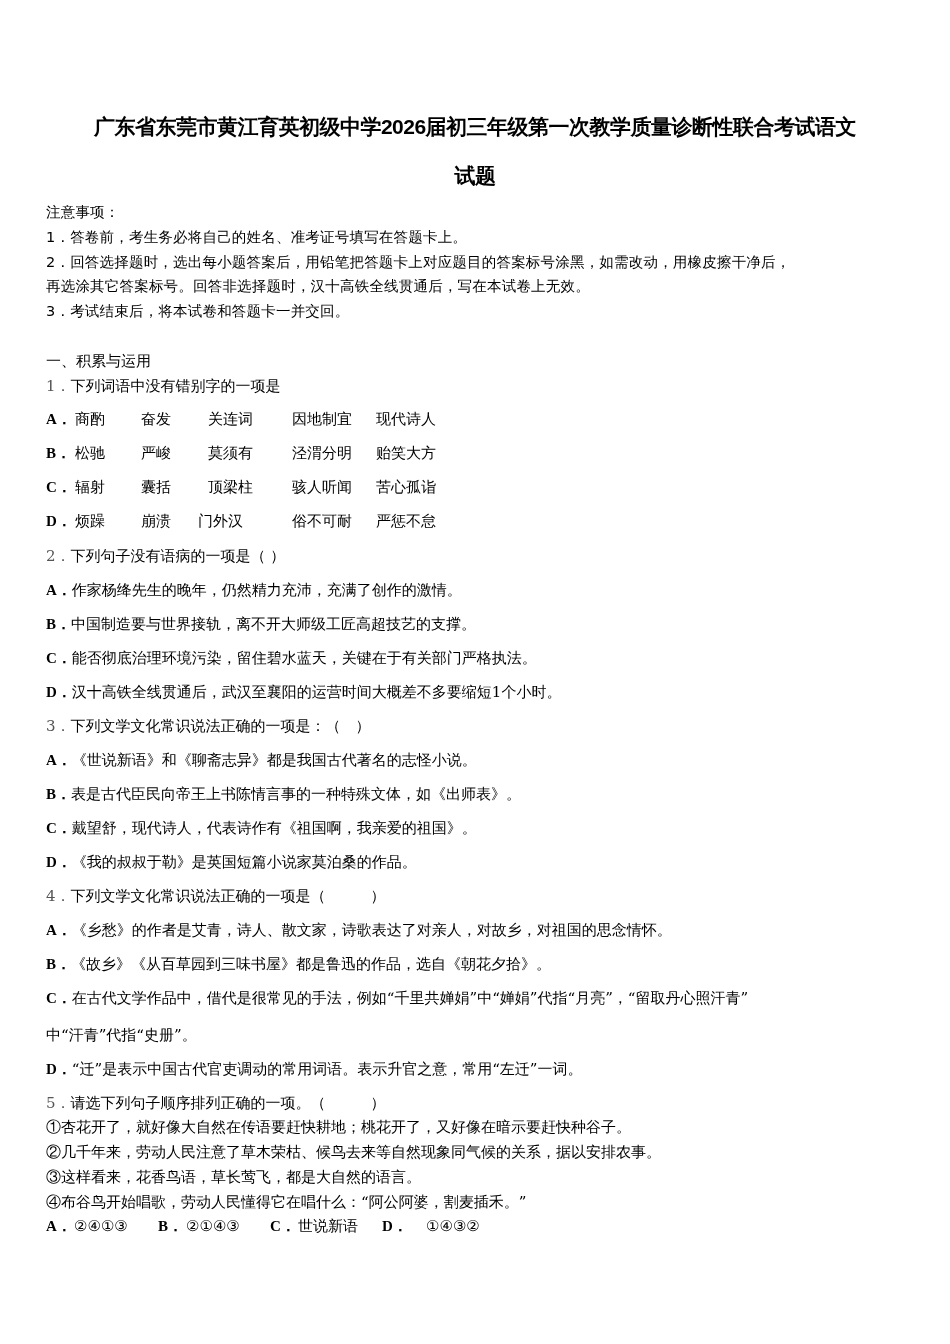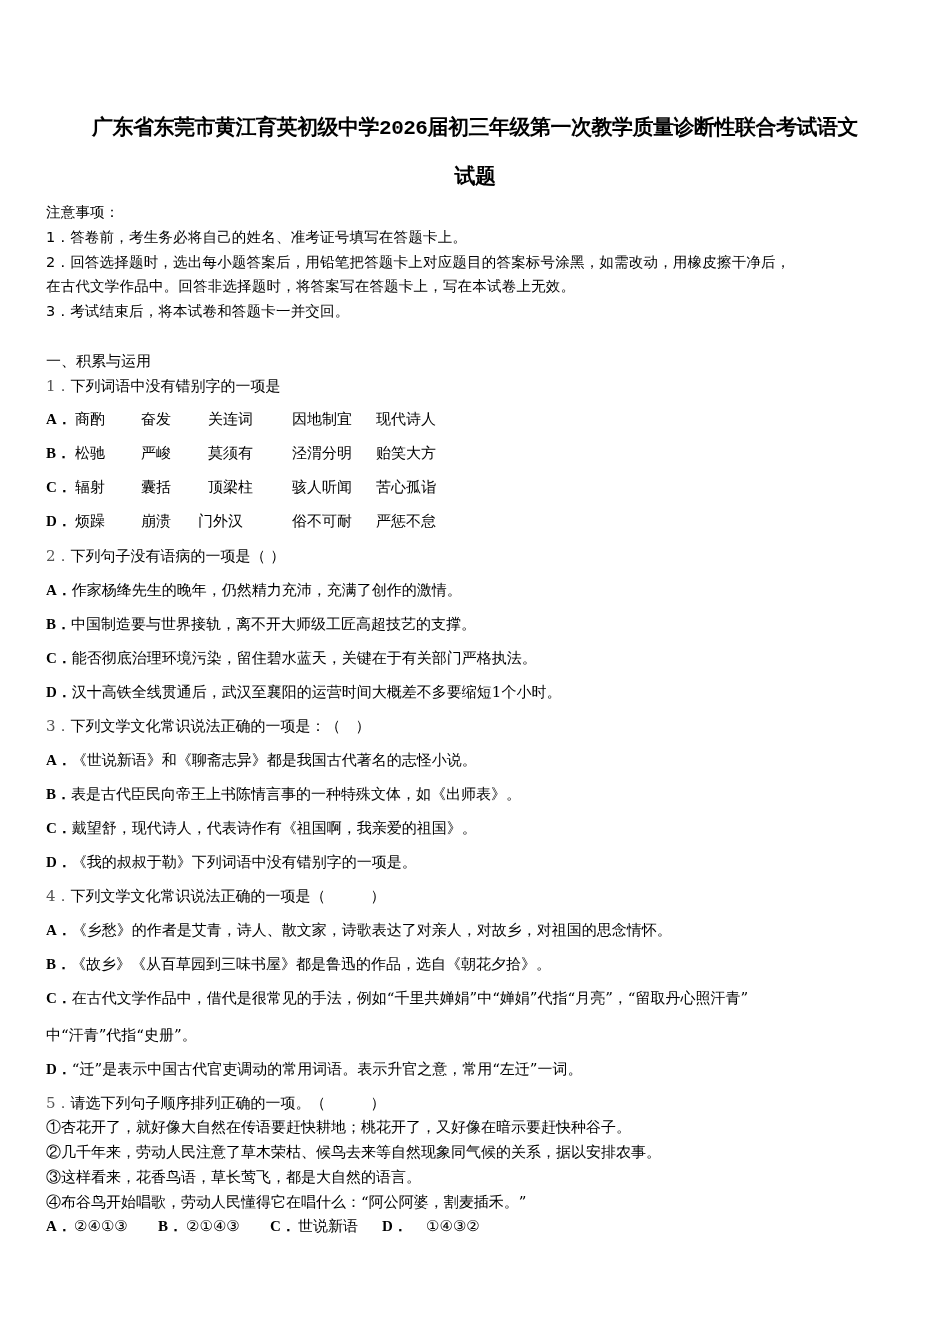--- a/index.html
+++ b/index.html
@@ -1,19 +1,19 @@
 <!DOCTYPE html>
 <html><head>
   <meta charset="utf-8">
   <style>
     html, body { margin:0; padding:0; background:#ffffff; }
     body { width:950px; height:1344px; position:relative; overflow:hidden;
       font-family: "DejaVu Serif", "Liberation Serif", serif; color:#000; }
     .title { position:absolute; left:40px; width:870px; text-align:center;
-      font-family: Liberation Mono, monospace; font-weight:bold; font-size:21px; letter-spacing:-0.5px; }
+      font-family: Liberation Sans, sans-serif; font-weight:bold; font-size:21px; letter-spacing:-0.5px; }
     .t1 { top:113px; }
     .t2 { top:162px; }
     .line { position:absolute; left:46px; font-size:15px; line-height:20px; white-space:nowrap; }
     .notice { font-family: "DejaVu Sans", "Liberation Sans", sans-serif; font-size:14.5px; letter-spacing:0.2px; }
     .num { color:#555; }
     .lbl { font-weight:bold; font-family:"Liberation Serif","DejaVu Serif",serif; }
     .opt-row { position:absolute; left:46px; font-size:15px; height:20px; width:500px; }
     .opt-row span { position:absolute; top:0; white-space:nowrap; }
   </style>
 </head>
@@ -21,21 +21,21 @@
 
 <div>
   <div class="title t1">广东省东莞市黄江育英初级中学2026届初三年级第一次教学质量诊断性联合考试语文</div>
   <div class="title t2">试题</div>
 </div>
 
 <div>
   <div class="line notice" style="top:202px">注意事项：</div>
   <div class="line notice" style="top:227px">1．答卷前，考生务必将自己的姓名、准考证号填写在答题卡上。</div>
   <div class="line notice" style="top:252px">2．回答选择题时，选出每小题答案后，用铅笔把答题卡上对应题目的答案标号涂黑，如需改动，用橡皮擦干净后，</div>
-  <div class="line notice" style="top:276px">在古代文学作品中。回答非选择题时，将答案写在答题卡上，写在本试卷上无效。</div>
+  <div class="line notice" style="top:276px">再选涂其它答案标号。回答非选择题时，汉十高铁全线贯通后，写在本试卷上无效。</div>
   <div class="line notice" style="top:301px">3．考试结束后，将本试卷和答题卡一并交回。</div>
 </div>
 
 <div class="line" style="top:351px">一、积累与运用</div>
 
 <div>
   <div class="line" style="top:376px">
     <span class="num">1．</span><span>下列词语中没有错别字的一项是</span>
   </div>
   <div class="opt-row" style="top:410px">
@@ -82,21 +82,21 @@
   <div class="line" style="top:682px"><span class="lbl">D．</span><span>汉十高铁全线贯通后，武汉至襄阳的运营时间大概差不多要缩短1个小时。</span></div>
 </div>
 
 <div>
   <div class="line" style="top:716px">
     <span class="num">3．</span><span>下列文学文化常识说法正确的一项是：（　）</span>
   </div>
   <div class="line" style="top:750px"><span class="lbl">A．</span><span>《世说新语》和《聊斋志异》都是我国古代著名的志怪小说。</span></div>
   <div class="line" style="top:784px"><span class="lbl">B．</span><span>表是古代臣民向帝王上书陈情言事的一种特殊文体，如《出师表》。</span></div>
   <div class="line" style="top:818px"><span class="lbl">C．</span><span>戴望舒，现代诗人，代表诗作有《祖国啊，我亲爱的祖国》。</span></div>
-  <div class="line" style="top:852px"><span class="lbl">D．</span><span>《我的叔叔于勒》下列词语中没有错别字的一项是。</span></div>
+  <div class="line" style="top:852px"><span class="lbl">D．</span><span>《我的叔叔于勒》是英国短篇小说家莫泊桑的作品。</span></div>
 </div>
 
 <div>
   <div class="line" style="top:886px">
     <span class="num">4．</span><span>下列文学文化常识说法正确的一项是（　　　）</span>
   </div>
   <div class="line" style="top:920px"><span class="lbl">A．</span><span>《乡愁》的作者是艾青，诗人、散文家，诗歌表达了对亲人，对故乡，对祖国的思念情怀。</span></div>
   <div class="line" style="top:954px"><span class="lbl">B．</span><span>《故乡》《从百草园到三味书屋》都是鲁迅的作品，选自《朝花夕拾》。</span></div>
   <div class="line" style="top:988px"><span class="lbl">C．</span><span>在古代文学作品中，借代是很常见的手法，例如“千里共婵娟”中“婵娟”代指“月亮”，“留取丹心照汗青”</span></div>
   <div class="line" style="top:1025px">中“汗青”代指“史册”。</div>

